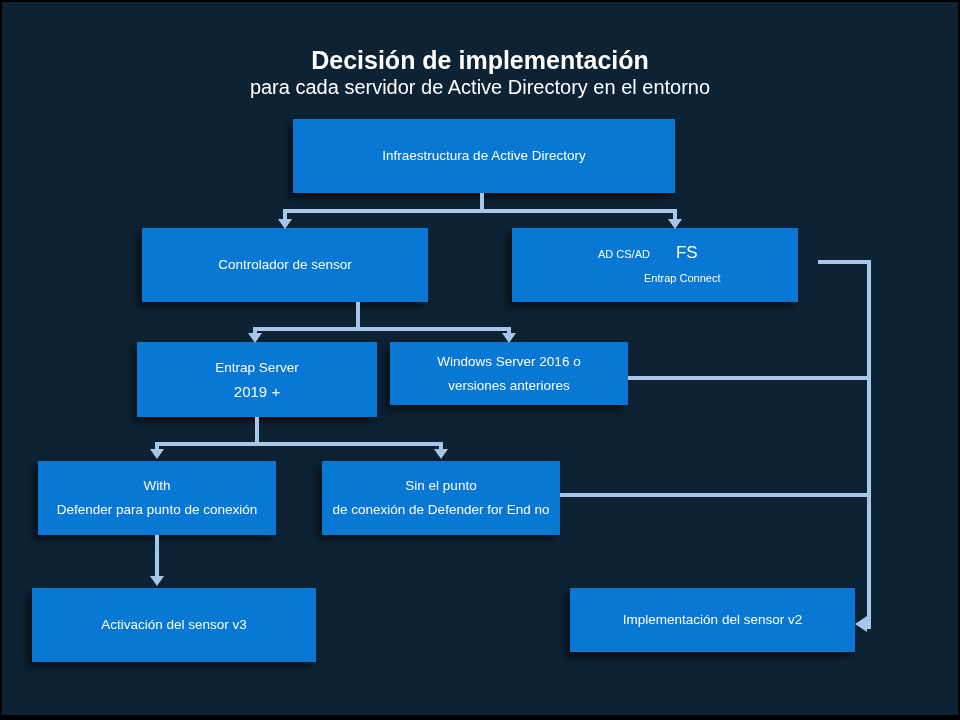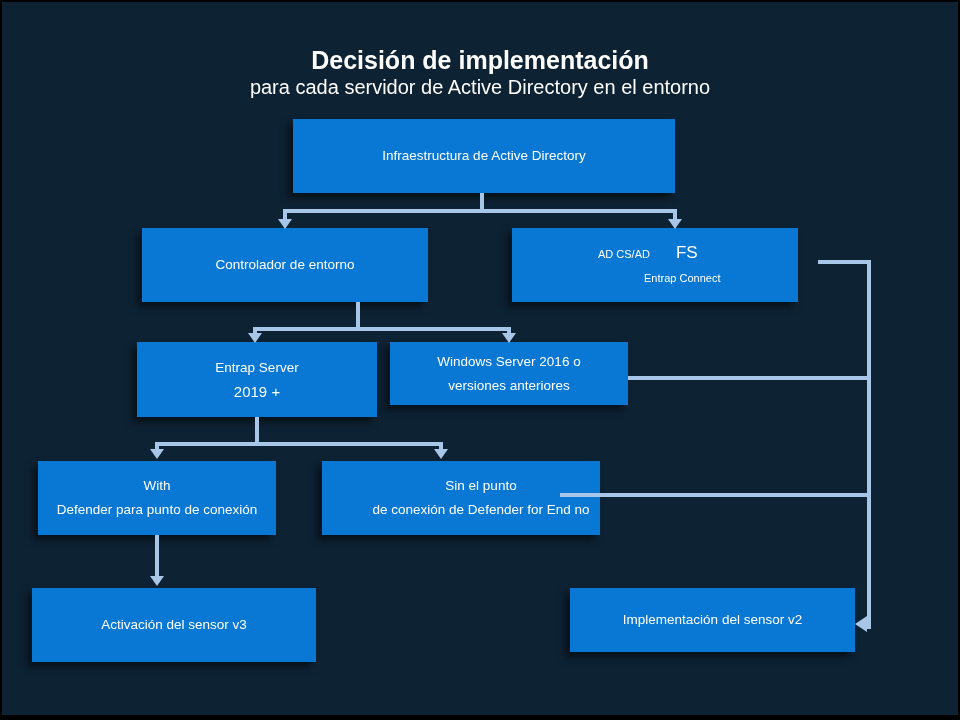--- a/index.html
+++ b/index.html
@@ -64,21 +64,21 @@
 <div class="canvas">
 
   <div class="title">Decisión de implementación</div>
   <div class="subtitle">para cada servidor de Active Directory en el entorno</div>
 
   <div class="node" style="left:291px;top:117px;width:382px;height:74px;">
     <span>Infraestructura de Active Directory</span>
   </div>
 
   <div class="node" style="left:140px;top:226px;width:286px;height:74px;">
-    <span>Controlador de entorno</span>
+    <span>Controlador de sensor</span>
   </div>
 
   <div class="node left-align" style="left:510px;top:226px;width:286px;height:74px;">
     <div class="nrow">
       <span class="t-small">AD CS/AD</span>
       <span class="t-big">FS</span>
     </div>
     <span class="t-small gap">Entrap Connect</span>
   </div>
 
@@ -90,21 +90,21 @@
   <div class="node" style="left:388px;top:340px;width:238px;height:63px;">
     <span>Windows Server 2016 o</span>
     <span>versiones anteriores</span>
   </div>
 
   <div class="node" style="left:36px;top:459px;width:238px;height:74px;">
     <span>With</span>
     <span>Defender para punto de conexión</span>
   </div>
 
-  <div class="node" style="left:320px;top:459px;width:238px;height:74px;padding-left:40px;">
+  <div class="node" style="left:320px;top:459px;width:238px;height:74px;">
     <span>Sin el punto</span>
     <span>de conexión de Defender for End no</span>
   </div>
 
   <div class="node" style="left:30px;top:586px;width:284px;height:74px;">
     <span>Activación del sensor v3</span>
   </div>
 
   <div class="node" style="left:568px;top:586px;width:285px;height:64px;">
     <span>Implementación del sensor v2</span>

